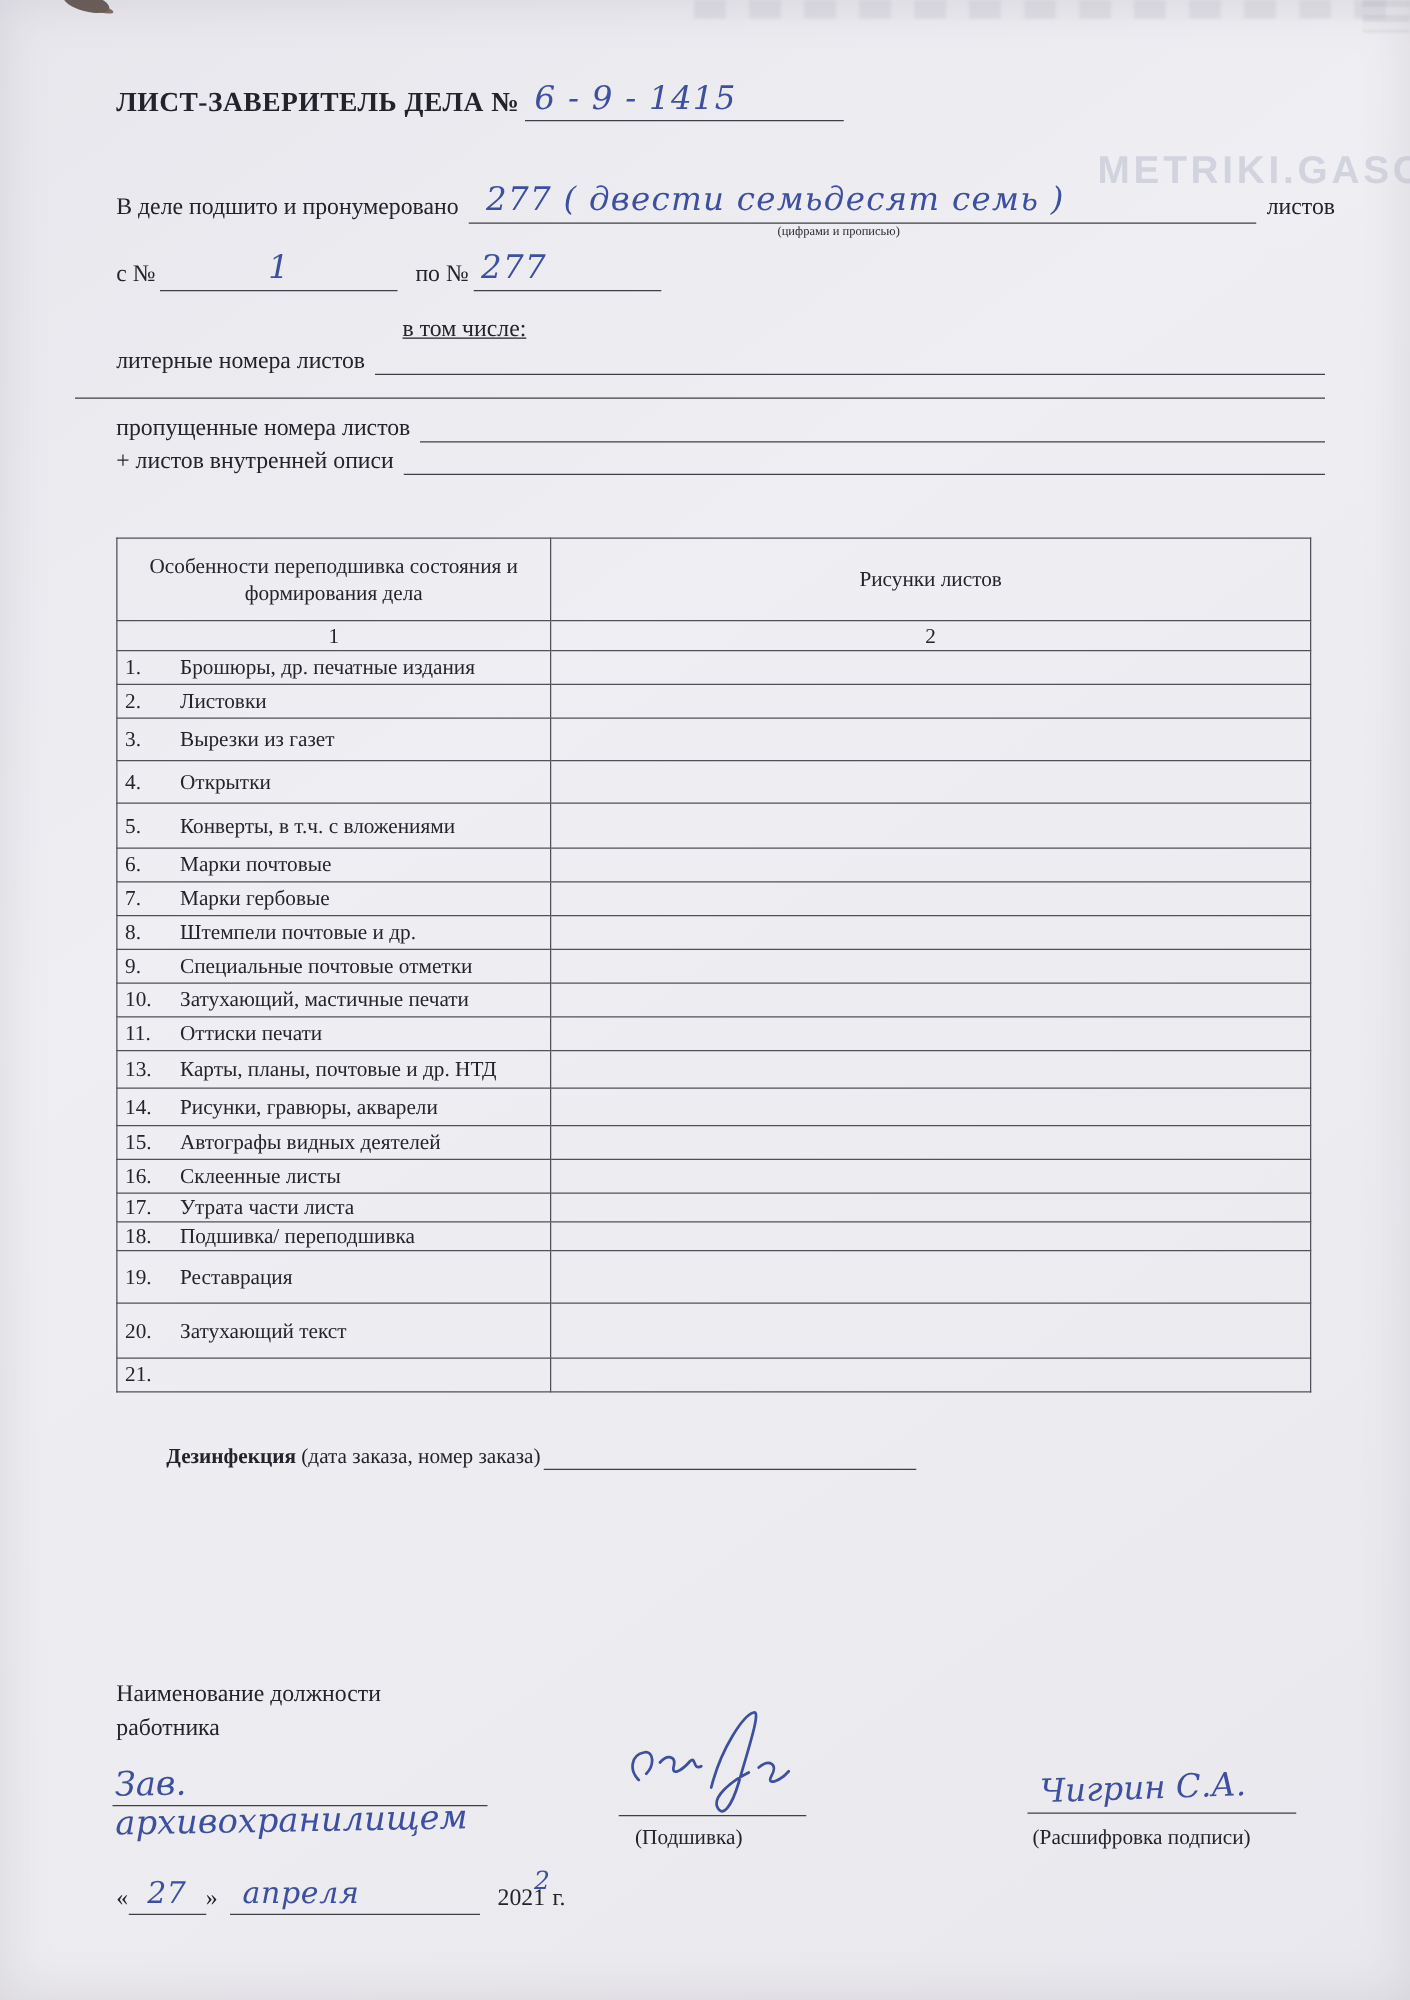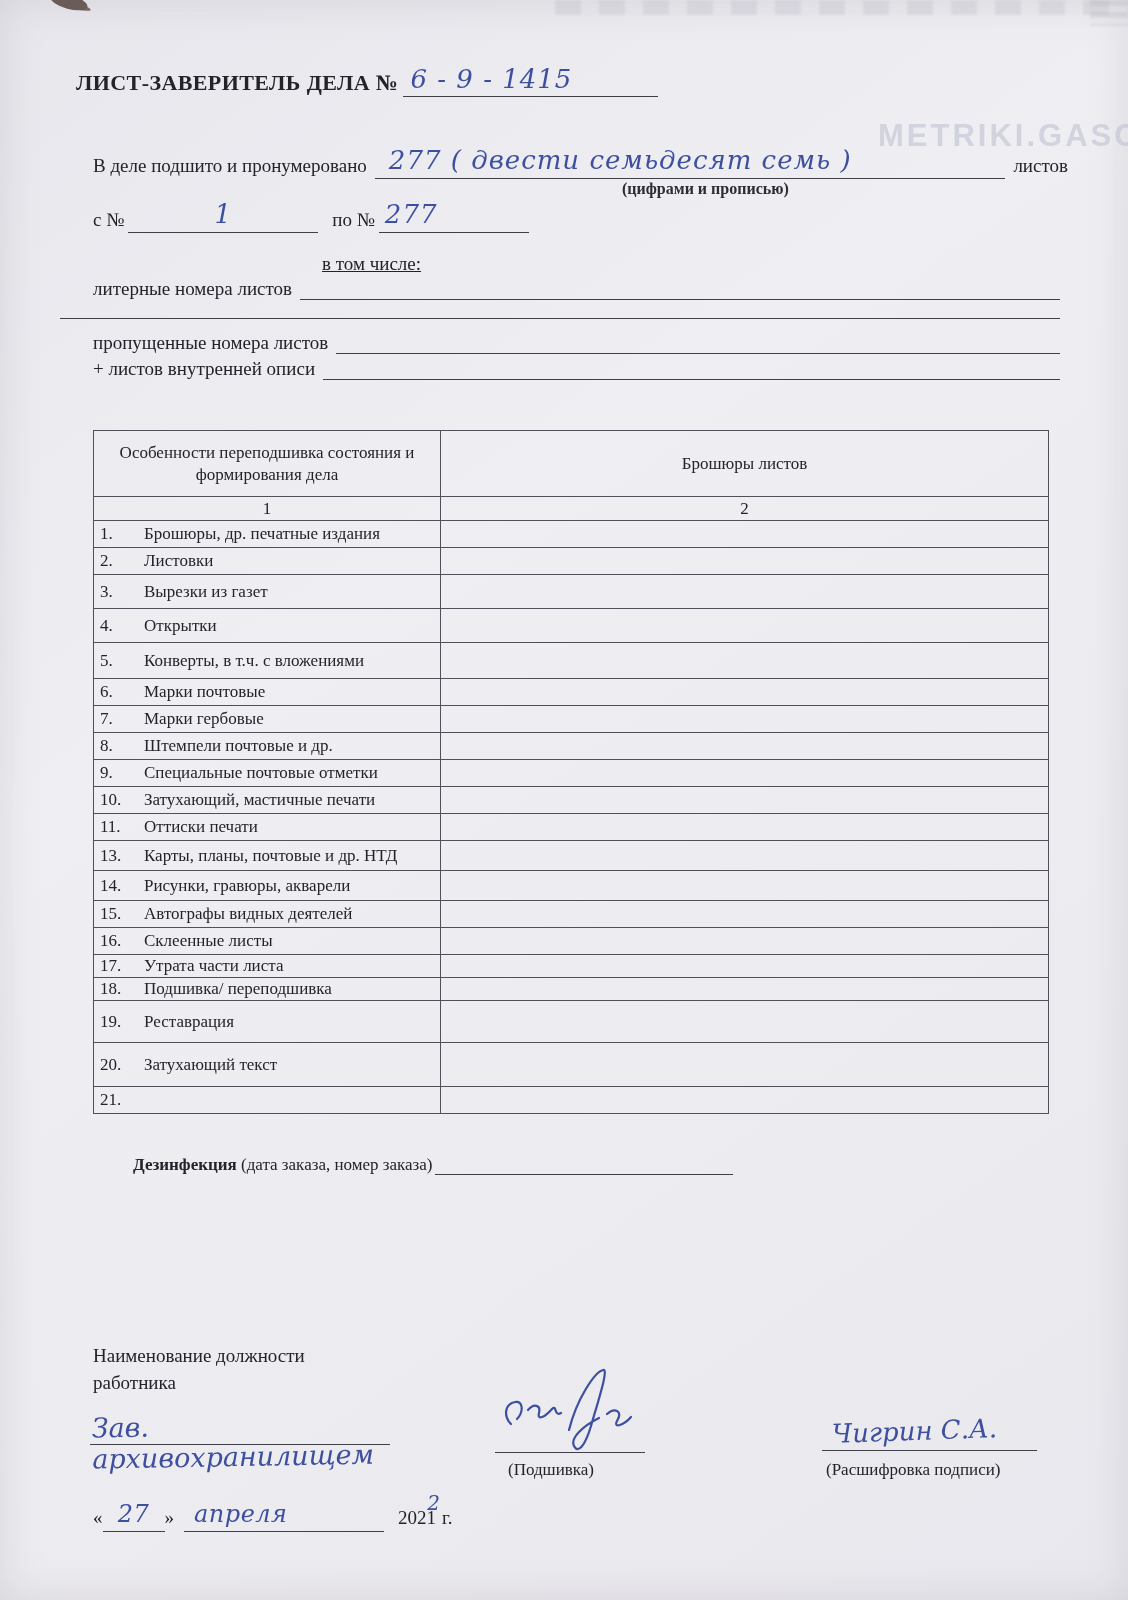--- a/index.html
+++ b/index.html
@@ -6,21 +6,21 @@
   .page{
     position:relative;width:1128px;height:1600px;margin:0 auto;overflow:hidden;
     background:linear-gradient(145deg,#e8e7ed 0%,#efeef2 35%,#ecebef 70%,#e9e8ee 100%);
     font-family:"Liberation Serif", serif;color:#23232b;
     box-shadow:inset 0 0 40px rgba(120,118,130,.18);
   }
   .abs{position:absolute;}
   
   .t19{font-size:19px;line-height:1.2;}
   .t17{font-size:17px;}
-  .small{font-size:16px;color:#2c2c34;font-weight:bold;}
+  .small{font-size:10px;color:#2c2c34;}
   .bold{font-weight:bold;}
   
   .hw{font-family:"DejaVu Serif", serif;font-style:italic;color:#3d4f9f;}
   .hw-big{font-size:26px;letter-spacing:1px;}
   .hw-med{font-size:24px;letter-spacing:.5px;}
   
   .ul{display:inline-block;border-bottom:1.4px solid #3f3f47;vertical-align:baseline;}
   .row-flex{display:flex;align-items:baseline;}
   .ghost-band{
     position:absolute;top:0;left:555px;width:573px;height:15px;opacity:.5;
@@ -63,21 +63,21 @@
 </head>
 <body>
 
 <div class="page">
 
   <div class="ghost-band"></div>
   <div class="ghost-corner"></div>
   <div class="corner-mark"></div>
   <div class="watermark">METRIKI.GASO</div>
 
-  <div class="abs row-flex" style="left:76px;top:66px;width:600px;">
+  <div class="abs row-flex" style="left:93px;top:66px;width:600px;">
     <span class="bold" style="font-size:22px;letter-spacing:.4px;">ЛИСТ-ЗАВЕРИТЕЛЬ ДЕЛА №</span>
     <span class="ul" style="width:255px;margin-left:4px;text-align:left;"><span class="hw hw-big" style="position:relative;top:-2px;left:8px;">6 - 9 - 1415</span></span>
   </div>
 
   <div class="abs row-flex" style="left:93px;top:148px;width:975px;">
     <span class="t19">В деле подшито и пронумеровано</span>
     <span class="ul" style="flex:1;margin:0 8px;white-space:nowrap;"><span class="hw hw-big" style="position:relative;top:-3px;left:14px;margin-top:15px;">277 ( двести семьдесят семь )</span></span>
     <span class="t19">листов</span>
   </div>
   <div class="abs small" style="left:622px;top:180px;">(цифрами и прописью)</div>
@@ -108,21 +108,21 @@
   </div>
 
   <table class="phys abs" style="left:93px;top:430px;">
     <colgroup>
         <col class="c1col">
         <col class="c2col">
       </colgroup>
     <thead>
       <tr class="hdr-row">
         <th>Особенности переподшивка состояния и формирования дела</th>
-        <th>Брошюры листов</th>
+        <th>Рисунки листов</th>
       </tr>
       <tr class="sub-row">
         <td>1</td>
         <td>2</td>
       </tr>
     </thead>
     <tbody class="items">
         <tr>
           <td class="c1"><span class="num">1.</span><span class="lbl">Брошюры, др. печатные издания</span></td>
           <td class="c2"></td>

